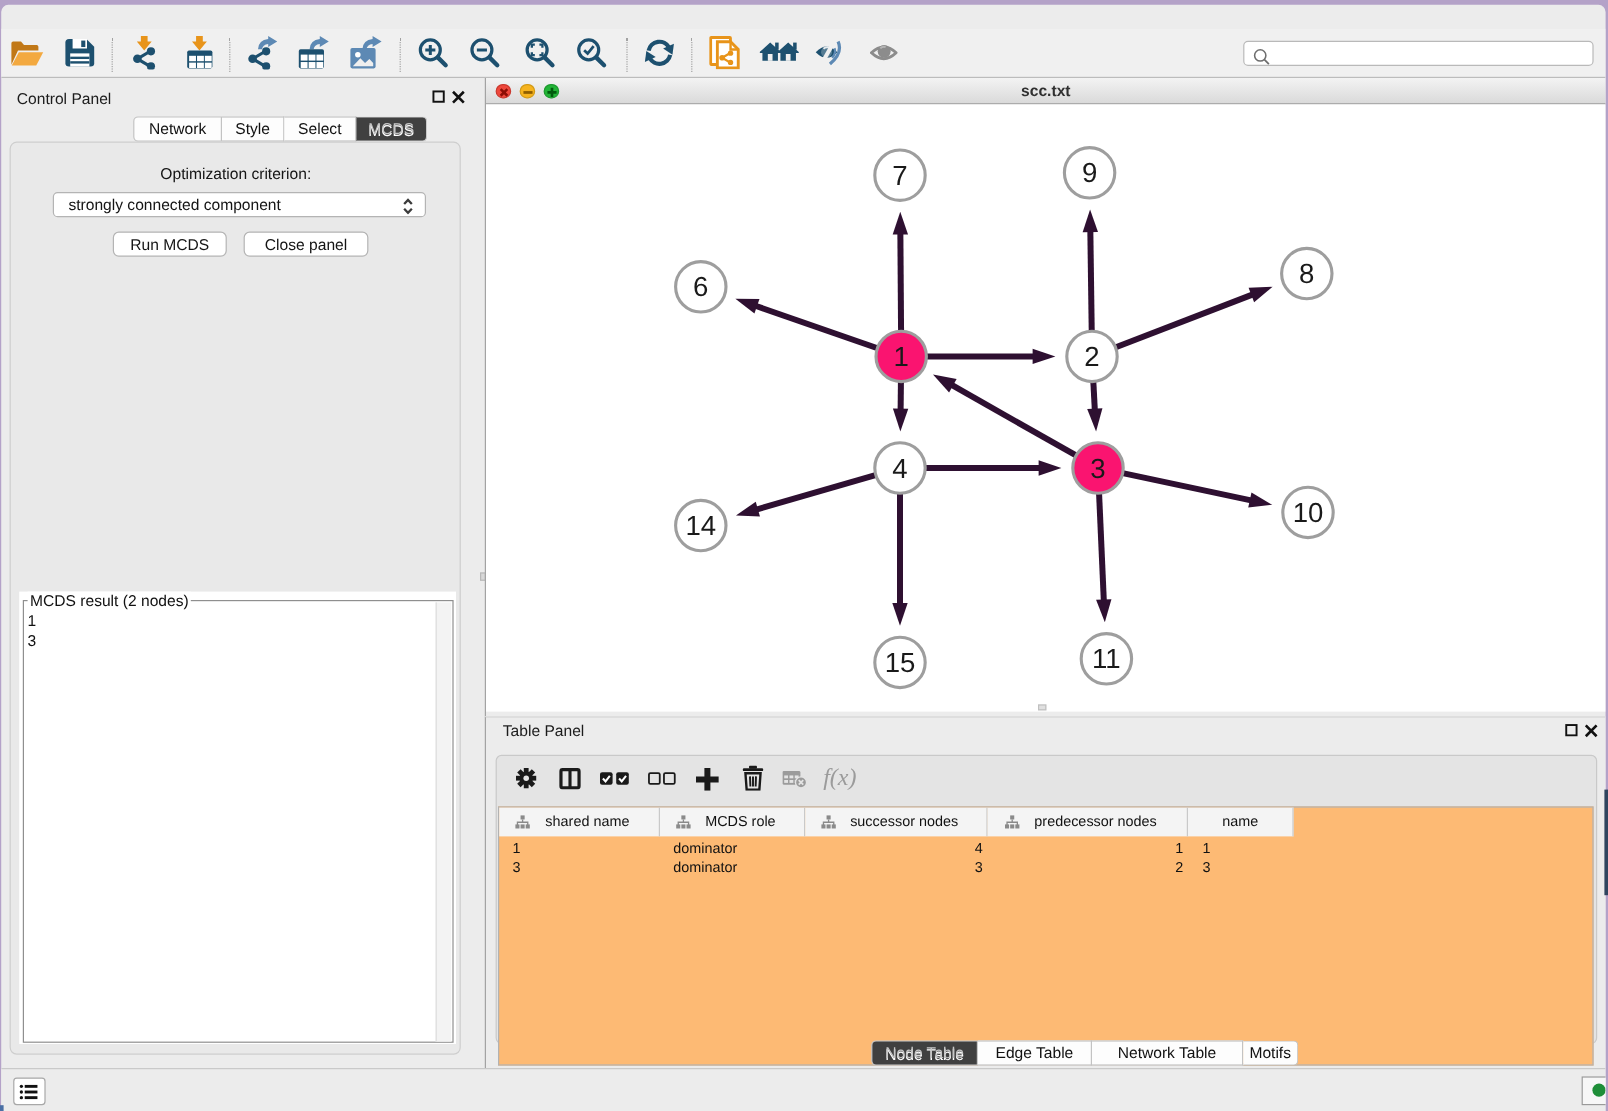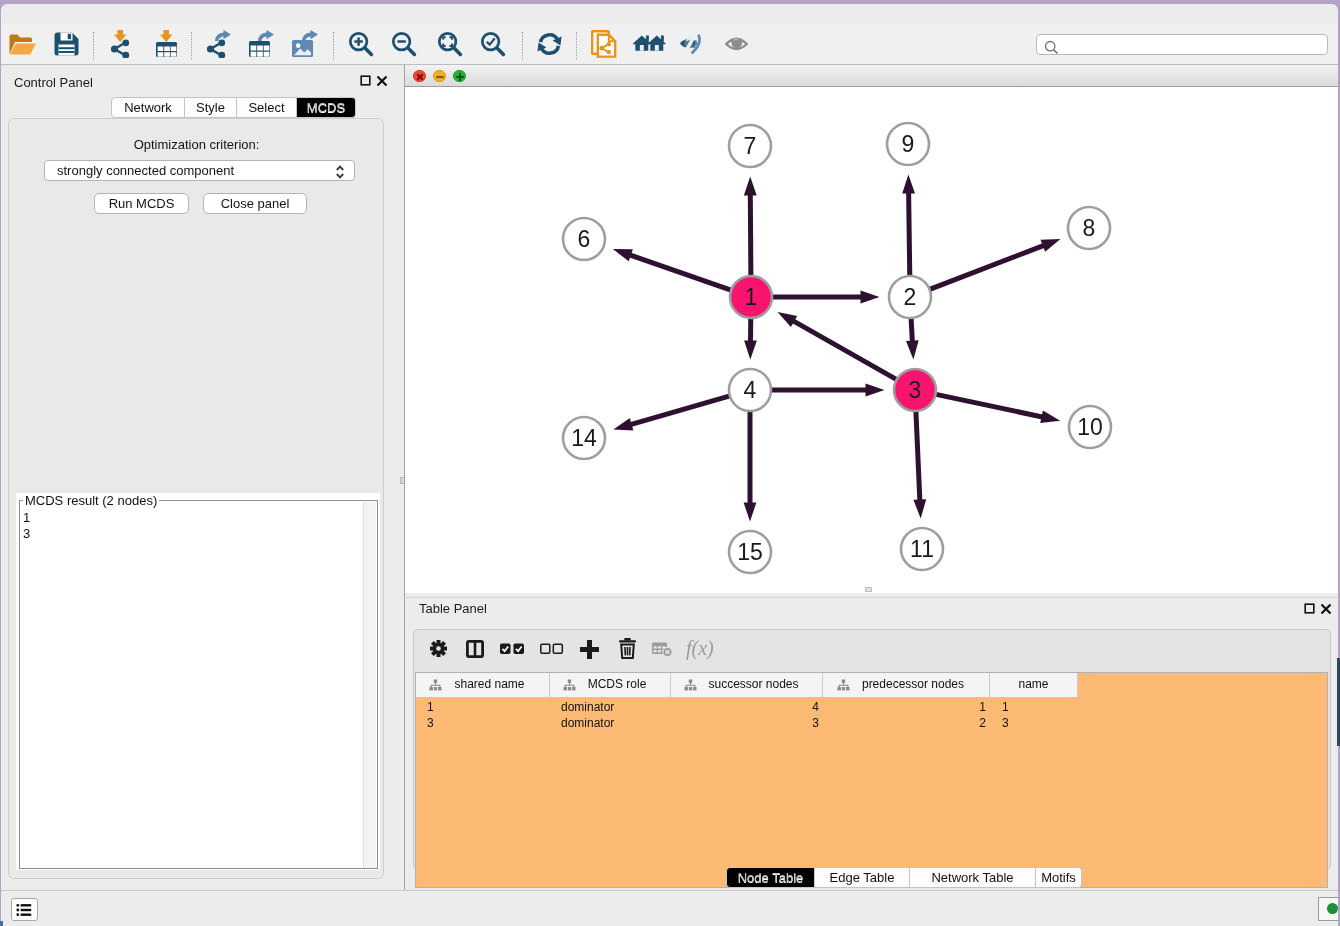--- a/index.html
+++ b/index.html
@@ -13,21 +13,21 @@
 #toolbar { position:absolute; left:0; top:20px; width:100%; height:41px; background:#f0f0f0; border-bottom:1px solid #bcbcbc; }
 .tb-sep { position:absolute; top:8px; height:28px; width:1px; border-left:1px dotted #a2a2a2; }
 #searchbox { position:absolute; left:1035px; top:10px; width:292px; height:21px; background:#fff; border:1px solid #b9b9b9; border-radius:4px; }
 #cpanel { position:absolute; left:0; top:60px; width:391px; height:828px; }
 #cp-head { position:absolute; left:13px; top:11px; font-size:13px; color:#1c1c1c; }
 .winbtn { position:absolute; font-size:11px; color:#111; }
 .tabs { position:absolute; display:flex;padding-left:32px; }
 .tab { font-size:13px; color:#111; background:#fdfdfd; border:1px solid #c3c3c3; border-left:none; height:21px; line-height:19px; text-align:center; }
 .tab.first { border-left:1px solid #c3c3c3; border-radius:4px 0 0 4px; }
 .tab.last { border-radius:0 4px 4px 0; }
-.tab.sel { background:#000000; color:#c6c6c6; text-shadow:0 1px 0 #ffffff; border-color:#c9c9c9; }
+.tab.sel { background:#404040; color:#c6c6c6; text-shadow:0 1px 0 #ffffff; border-color:#c9c9c9; }
 #cp-body { position:absolute; left:7px; top:54px; width:376px; height:761px; background:#e9e9e9; border:1px solid #cecece; border-radius:6px; }
 #opt-label { position:absolute; left:0; top:73px; width:100%; text-align:center; font-size:13px; color:#141414; }
 #selbox { position:absolute; left:43px; top:96px; width:311px; height:21px; background:#fff; border:1px solid #b4b4b4; border-radius:4px; font-size:13px; color:#141414; line-height:19px; padding-left:12px; }
 .btn { position:absolute; background:#fff; border:1px solid #b4b4b4; border-radius:5px; font-size:13px; color:#141414; text-align:center; line-height:19px; height:21px; }
 #mcds-white { position:absolute; left:15px; top:429px; width:364px; height:377px; background:#fff; }
 #mcds-border { position:absolute; left:3px; top:7px; width:359px; height:369px; border:1px solid #8f8f8f; }
 #mcds-legend { position:absolute; left:7px; top:0px; background:#fff; font-size:13px; color:#111; padding:0 2px; }
 #mcds-scroll { position:absolute; right:4px; top:9px; width:13px; height:366px; background:#f3f3f3; border-left:1px solid #dcdcdc; }
 .mcds-item { position:absolute; left:7px; font-size:13px; color:#111; }
 #netpanel { position:absolute; left:403px; top:61px; width:934px; height:532px; border-left:1px solid #a3a3a3; }
@@ -239,20 +239,21 @@
       <div class="mac" style="left:28px; background:#f6b31e; border:0.5px solid #d29a16;">
           <svg width="12" height="12" viewBox="0 0 12 12">
             <rect x="2.2" y="4.9" width="7.6" height="2.3" fill="#8e5e00"></rect>
           </svg>
         </div>
       <div class="mac" style="left:48px; background:#23b437; border:0.5px solid #1d9a2e;">
           <svg width="12" height="12" viewBox="0 0 12 12">
             <path d="M6 2.2 L6 9.8 M2.2 6 L9.8 6" stroke="#025b0e" stroke-width="2.2"></path>
           </svg>
         </div>
+      <div class="t">scc.txt</div>
     </div>
     <div id="net-canvas">
       <svg width="933" height="510" viewBox="0 0 933 510">
           <line x1="345.9" y1="191.0" x2="345.3" y2="106.5" stroke="#2e1031" stroke-width="5"></line>
 <polygon points="345.2,89.5 351.7,108.5 338.9,108.5" fill="#2e1031"></polygon>
 <line x1="328.1" y1="203.8" x2="223.9" y2="167.6" stroke="#2e1031" stroke-width="5"></line>
 <polygon points="207.8,162.0 227.9,162.2 223.7,174.3" fill="#2e1031"></polygon>
 <line x1="365.0" y1="210.0" x2="457.5" y2="210.0" stroke="#2e1031" stroke-width="5"></line>
 <polygon points="474.5,210.0 455.5,216.4 455.5,203.6" fill="#2e1031"></polygon>
 <line x1="345.8" y1="229.0" x2="345.5" y2="255.5" stroke="#2e1031" stroke-width="5"></line>

